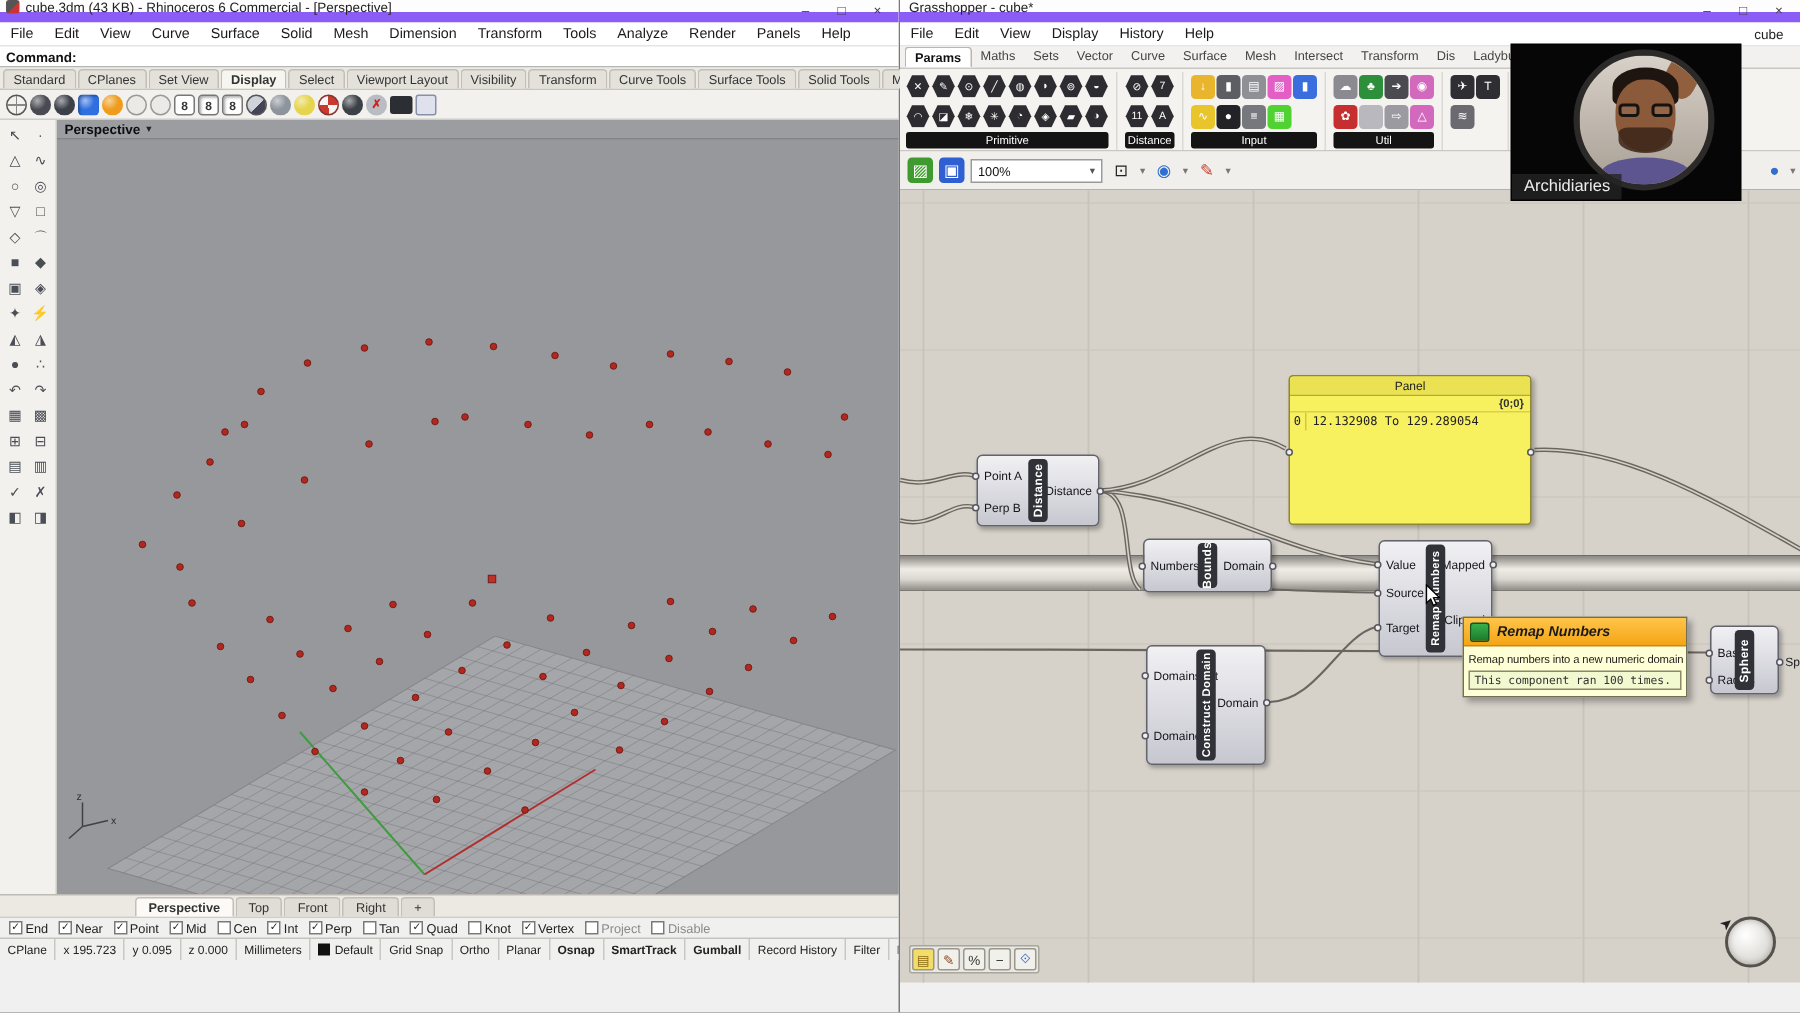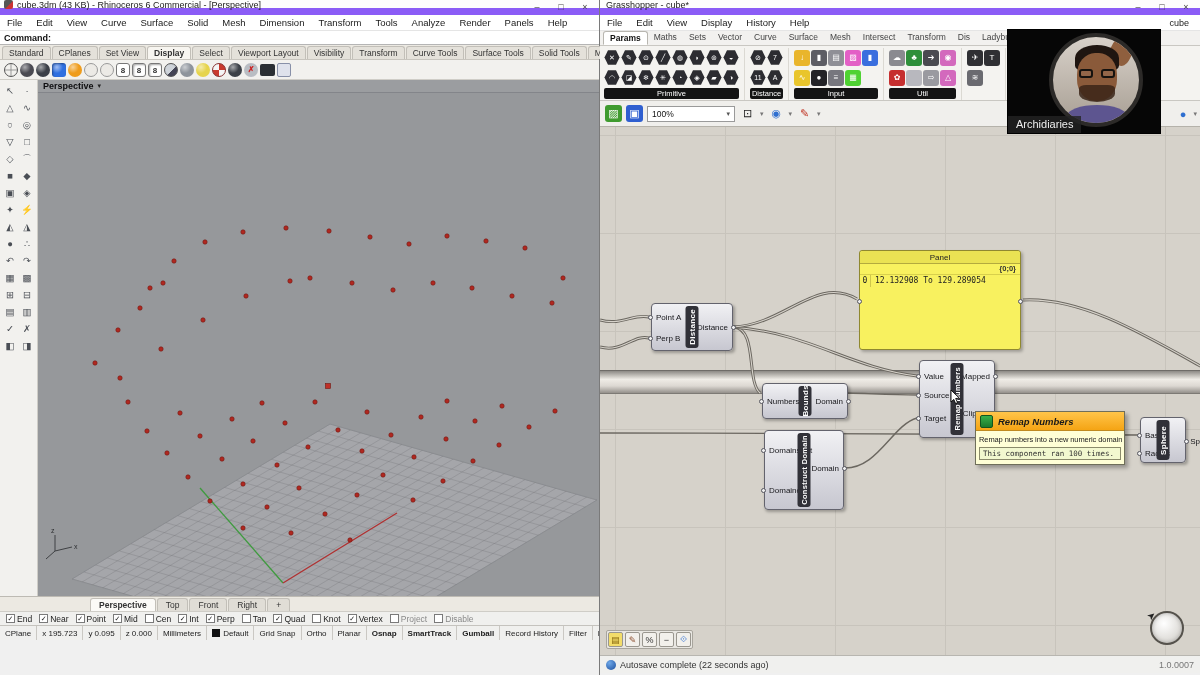--- a/index.html
+++ b/index.html
@@ -630,21 +630,21 @@
             <span class="nio" style="left: 4px; top: 9px;">Point A</span>
             <i class="port" style="left: -4px; top: 11px;"></i>
             <span class="nio" style="left: 4px; top: 30px;">Perp B</span>
             <i class="port" style="left: -4px; top: 32px;"></i>
             <span class="nio out" style="right: 4px; top: 19px;">Distance</span>
             <i class="port" style="right: -4px; top: 21px;"></i>
             <div class="vbar">
               <span>Distance</span>
             </div>
           </div>
-          <div class="gnode" style="left: 162px; top: 256px; width: 86px; height: 36px; text-decoration: underline;">
+          <div class="gnode" style="left: 162px; top: 232px; width: 86px; height: 36px; text-decoration: underline;">
             <span class="nio" style="left: 4px; top: 13px;">Numbers</span>
             <i class="port" style="left: -4px; top: 15px;"></i>
             <span class="nio out" style="right: 4px; top: 13px;">Domain</span>
             <i class="port" style="right: -4px; top: 15px;"></i>
             <div class="vbar">
               <span>Bounds</span>
             </div>
           </div>
           <div class="gnode" style="left: 164px; top: 303px; width: 80px; height: 80px;">
             <span class="nio" style="left: 4px; top: 15px;">Domainstart</span>
@@ -702,25 +702,20 @@
           <span class="mbi" style="background: rgb(243, 221, 106); color: rgb(138, 106, 16);">▤</span>
           <span class="mbi" style="color: rgb(138, 74, 42);">✎</span>
           <span class="mbi" style="color: rgb(51, 51, 51);">%</span>
           <span class="mbi" style="color: rgb(51, 51, 51);">−</span>
           <span class="mbi" style="color: rgb(47, 111, 208);">⟐</span>
         </div>
       <div class="compass">
           <span>➤</span>
         </div>
     </div>
-    <div class="gstatus">
-      <span class="gs-icon"></span>
-      <span>Autosave complete (22 seconds ago)</span>
-      <span class="gs-right">1.0.0007</span>
-    </div>
   </section>
 
   <div class="webcam">
     <div class="cam-circle">
       <div class="hand"></div>
       <div class="hair"></div>
       <div class="face"></div>
       <div class="glasses">
           <b></b>
           <b></b>

